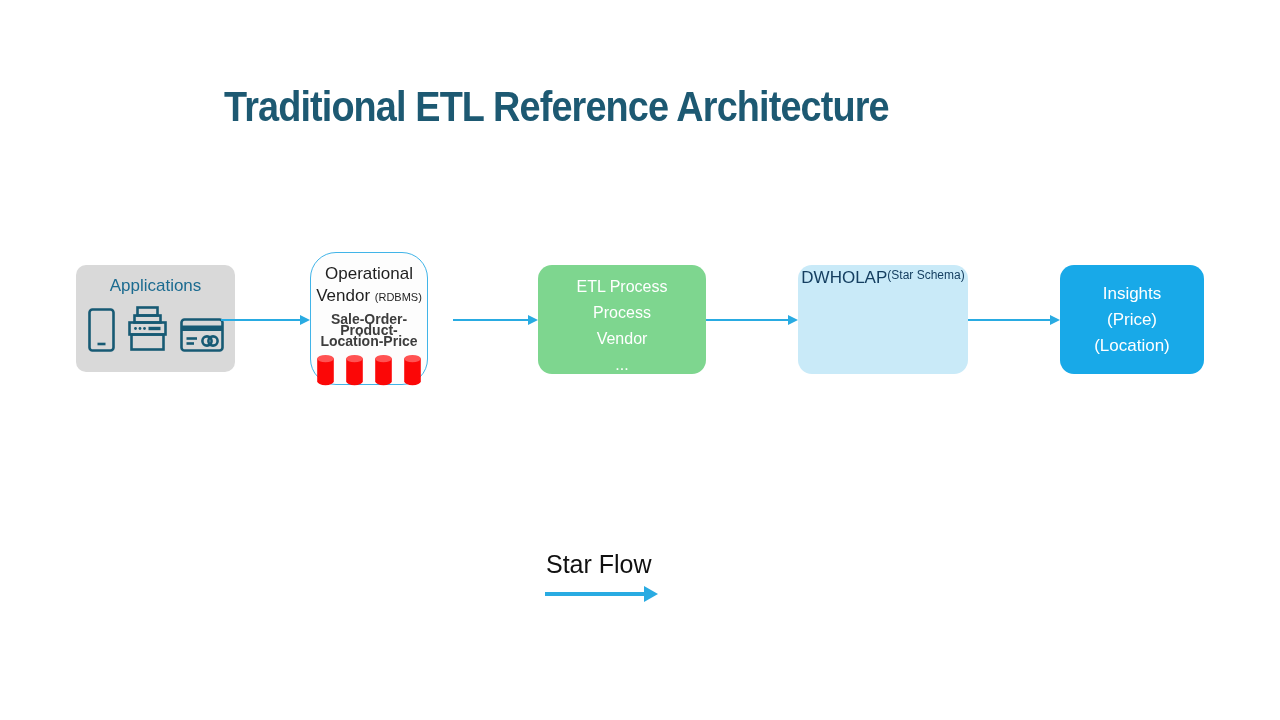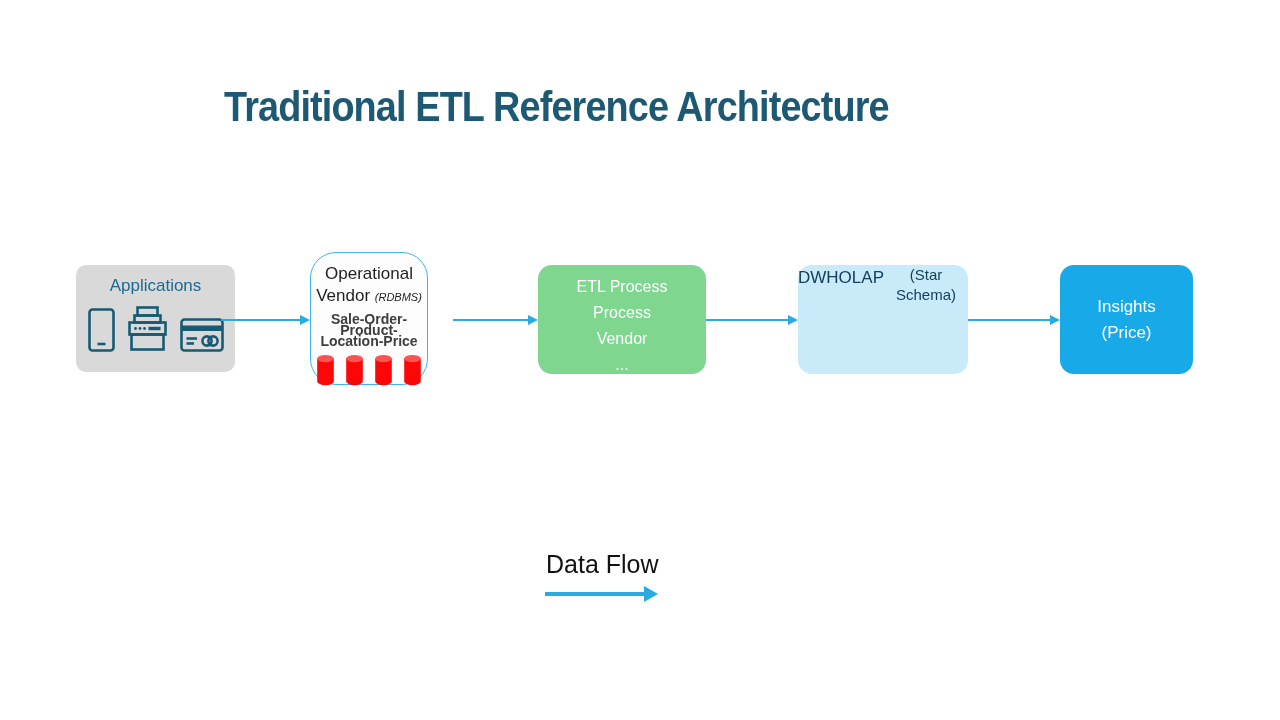--- a/index.html
+++ b/index.html
@@ -32,42 +32,42 @@
   .icon-stroke{fill:none;stroke:#175a74;stroke-width:2.6;}
   .icon-fill{fill:#175a74;stroke:none;}
 
   
   .node-ops{
     left:310px;top:252px;width:118px;height:133px;
     background:#fdfdfd;border:1.6px solid #41b4e8;border-radius:26px;
     display:flex;flex-direction:column;align-items:center;
   }
   .ops-title{margin-top:10px;font-size:17px;line-height:22px;color:#1f1f1f;}
-  .ops-suffix{font-size:11px;color:#1f1f1f;font-style:italic;}
+  .ops-suffix{font-size:11px;color:#1f1f1f;}
   .ops-detail{margin-top:6px;font-size:14px;font-weight:700;line-height:11px;color:#3d3d3d;}
   .db-row{display:flex;gap:10px;margin-top:7px;}
   .db-row svg{display:block;}
 
   
   .node-etl{
     left:538px;top:265px;width:168px;height:109px;
     background:#7ed68f;border-radius:14px;color:#ffffff;
     font-size:16px;line-height:26px;padding-top:9px;
   }
   
   .node-dwh{
     left:798px;top:265px;width:170px;height:109px;
     background:#c9eaf8;border-radius:14px;color:#153f61;
     font-size:17px;line-height:26px;
     display:flex;flex-direction:row;justify-content:center;
   }
-  .dwh-sub{font-size:15px;line-height:20px;}
+  .dwh-sub{font-size:12px;line-height:20px;}
   
   .node-ins{
-    left:1060px;top:265px;width:133px;height:109px;
+    left:1060px;top:265px;width:144px;height:109px;
     background:#18a9e8;border-radius:14px;color:#ffffff;
     font-size:17px;line-height:26px;
     display:flex;flex-direction:column;justify-content:center;
   }
 
   
   .arrow{position:absolute;height:2px;background:#29abe2;top:319px;}
   .arrow::after{
     content:"";position:absolute;right:-9px;top:50%;transform:translateY(-50%);
     border-left:10px solid #29abe2;border-top:5px solid transparent;border-bottom:5px solid transparent;
@@ -178,23 +178,24 @@
 
   <div class="node node-dwh">
     <div>DWH</div>
     <div>OLAP</div>
     <div class="dwh-sub">(Star Schema)</div>
   </div>
 
   <div class="node node-ins">
     <div>Insights</div>
     <div>(Price)</div>
+    <div>(Location)</div>
   </div>
 
   <div class="arrow arrow1"></div>
   <div class="arrow arrow2"></div>
   <div class="arrow arrow3"></div>
   <div class="arrow arrow4"></div>
 
-  <div class="legend-label">Data Flow</div>
+  <div class="legend-label">Star Flow</div>
   <div class="legend-arrow"></div>
 
 </div>
 
 </body></html>

